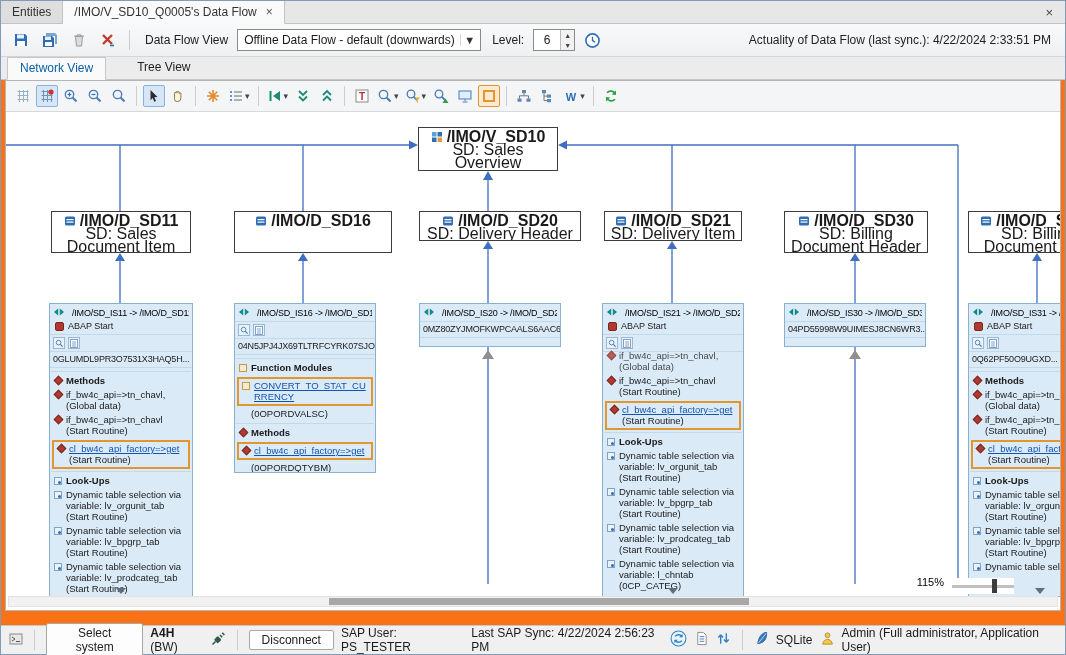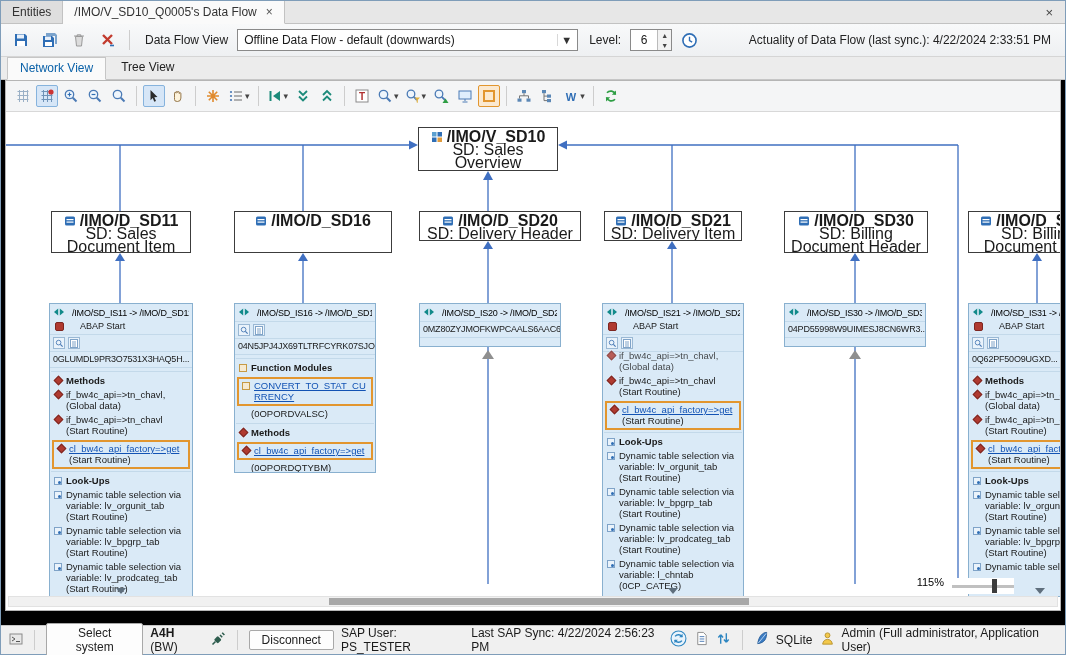--- a/index.html
+++ b/index.html
@@ -1,42 +1,42 @@
 <!DOCTYPE html>
 <html><head>
 <meta charset="utf-8">
 <style>
 *{margin:0;padding:0;box-sizing:border-box}
 html,body{width:1066px;height:655px;overflow:hidden}
 body{font-family:"Liberation Sans",sans-serif;font-size:12px;color:#1a1a1a;background:#dcdcdc}
-.window{position:relative;width:1066px;height:655px;background:#000000;border:1px solid #7f9db9}
+.window{position:relative;width:1066px;height:655px;background:#f97316;border:1px solid #7f9db9}
 
 
 .tabbar{position:absolute;top:0;left:0;right:0;height:23px;background:#e7e7e7;border-bottom:1px solid #c2c2c2;display:flex;align-items:stretch}
 .tab{display:flex;align-items:center;gap:9px;padding:0 11px;border-right:1px solid #c2c2c2;background:#dedede;color:#333;font-size:12px}
 .tab.active{background:#fafafa;border-bottom:1px solid #fafafa;margin-bottom:-1px}
 .tabclose{color:#555;font-size:12px;line-height:1}
 .winclose{margin-left:auto;align-self:center;padding:0 12px;color:#444;font-size:13px}
 
 
 .toolbar{position:absolute;top:23px;left:0;right:0;height:33px;background:linear-gradient(#f8f9fa,#eef0f2);border-bottom:1px solid #d5d5d5;display:flex;align-items:center;padding:0 8px;gap:5px}
 .tbtn{width:24px;height:24px;display:flex;align-items:center;justify-content:center;border-radius:2px}
 .sep{width:1px;height:20px;background:#cdcdcd;margin:0 4px;flex:none}
 .tb-label{margin:0 4px 0 6px;color:#222}
-.combo{width:341px;height:22px;border:1px solid #8a8a8a;background:#fff;display:flex;align-items:center;padding:0 2px 0 6px;justify-content:space-between}
+.combo{width:244px;height:22px;border:1px solid #8a8a8a;background:#fff;display:flex;align-items:center;padding:0 2px 0 6px;justify-content:space-between}
 .combo .caret{color:#333;font-size:11px;padding:0 3px;border-left:1px solid #d8d8d8}
 .spin{width:42px;height:22px;border:1px solid #8a8a8a;background:#fff;display:flex;align-items:stretch}
 .spin .val{flex:1;display:flex;align-items:center;justify-content:center}
 .spin .arrows{width:14px;border-left:1px solid #bbb;display:flex;flex-direction:column}
 .spin .arrows span{flex:1;display:flex;align-items:center;justify-content:center;font-size:7px;color:#444;background:#f2f2f2}
 .actuality{margin-left:auto;color:#222;padding-right:6px}
 
 
 .viewtabs{position:absolute;top:56px;left:0;right:0;height:23px;background:#ececec;border-bottom:1px solid #c6c6c6;display:flex;align-items:flex-end;padding-left:6px}
-.vtab{padding:3px 12px 4px;margin-right:2px;font-size:12px;color:#222;border:1px solid transparent}
+.vtab{padding:3px 12px 4px;margin-right:18px;font-size:12px;color:#222;border:1px solid transparent}
 .vtab.active{background:#fafafa;border:1px solid #c6c6c6;border-bottom:1px solid #fafafa;margin-bottom:-1px;color:#0a61a8}
 
 
 .graphpanel{position:absolute;top:79px;left:4px;right:4px;bottom:43px;background:#fff;border:1px solid #b5b5b5}
 .graphtoolbar{position:absolute;top:0;left:0;right:0;height:31px;background:#f4f5f6;border-bottom:1px solid #d8d8d8;display:flex;align-items:center;padding:0 6px;gap:2px}
 .gbtn{height:22px;min-width:22px;display:flex;align-items:center;justify-content:center;border:1px solid transparent;border-radius:2px;gap:1px;padding:0 1px}
 .gbtn.on{background:#d6e6f7;border-color:#86b3dd}
 .gbtn.on-orange{background:#fbe9d0;border-color:#e2962f}
 .gbtn .caret{font-size:9px;color:#444}
 .gbtn svg{display:block}
@@ -50,21 +50,21 @@
 .node-title{font-weight:bold;display:flex;justify-content:center;align-items:center;gap:4px}
 .node-sub{padding:0 2px}
 .rootnode{position:absolute;left:412px;top:15px;width:140px;height:44px}
 .ni svg{display:block}
 
 
 .tf{position:absolute;background:#daeaf7;border:1px solid #89b0cf;overflow:hidden;font-size:9.5px;line-height:11px}
 .tf-head{display:flex;align-items:center;gap:7px;padding:2px 3px 1px}
 .tf-head svg{flex:none}
 .tf-title{font-size:9px;letter-spacing:-.2px;white-space:nowrap;overflow:hidden;color:#000}
-.tf-sub{display:flex;align-items:center;gap:16px;padding:0 3px 2px 5px;font-size:9px}
+.tf-sub{display:flex;align-items:center;gap:4px;padding:0 3px 2px 5px;font-size:9px}
 .ai{width:9px;height:9px;background:#b03a30;border:1px solid #7d2721;border-radius:2px;flex:none}
 .tf-icons{display:flex;gap:3px;padding:2px 3px;border-top:1px solid #c3d9ea}
 .mi{width:12px;height:12px;border:1px solid #9ab8d4;background:#eaf3fb;display:flex;align-items:center;justify-content:center}
 .tf-hash{padding:2px 3px;border-top:1px solid #c3d9ea;white-space:nowrap;overflow:hidden;font-size:9px;letter-spacing:-.2px}
 .tf-body{border-top:1px solid #c3d9ea;padding:1px 1px 8px}
 .row{position:relative;padding:1px 2px 2px 15px}
 .row.section{font-weight:bold;border-top:1px solid #c3d9ea;margin-top:2px;padding-top:3px}
 .row.boxed{border:2px solid #e2962f;margin:2px 1px;padding:1px 2px 2px 15px}
 .row.clip{margin-top:-4px;opacity:.8}
 .ri{position:absolute;left:3px;top:3px;width:8px;height:8px}

